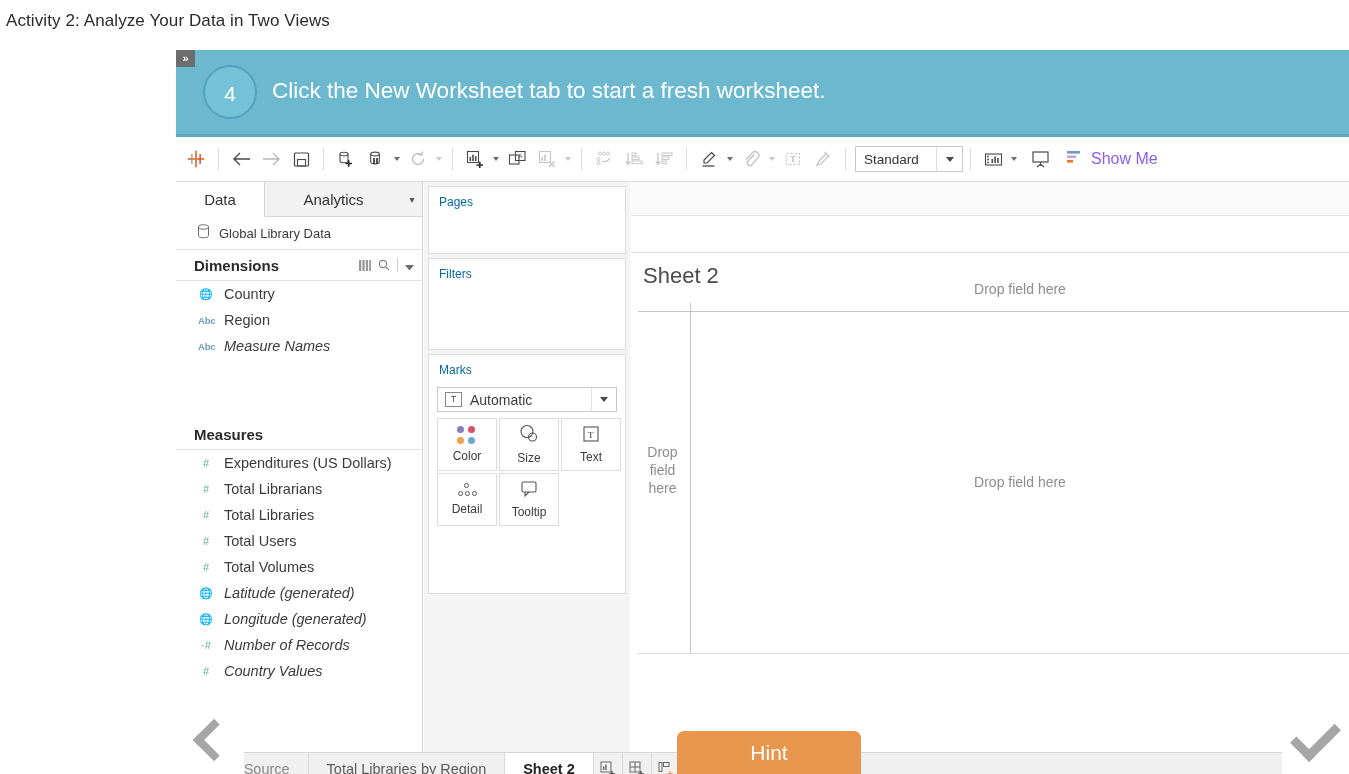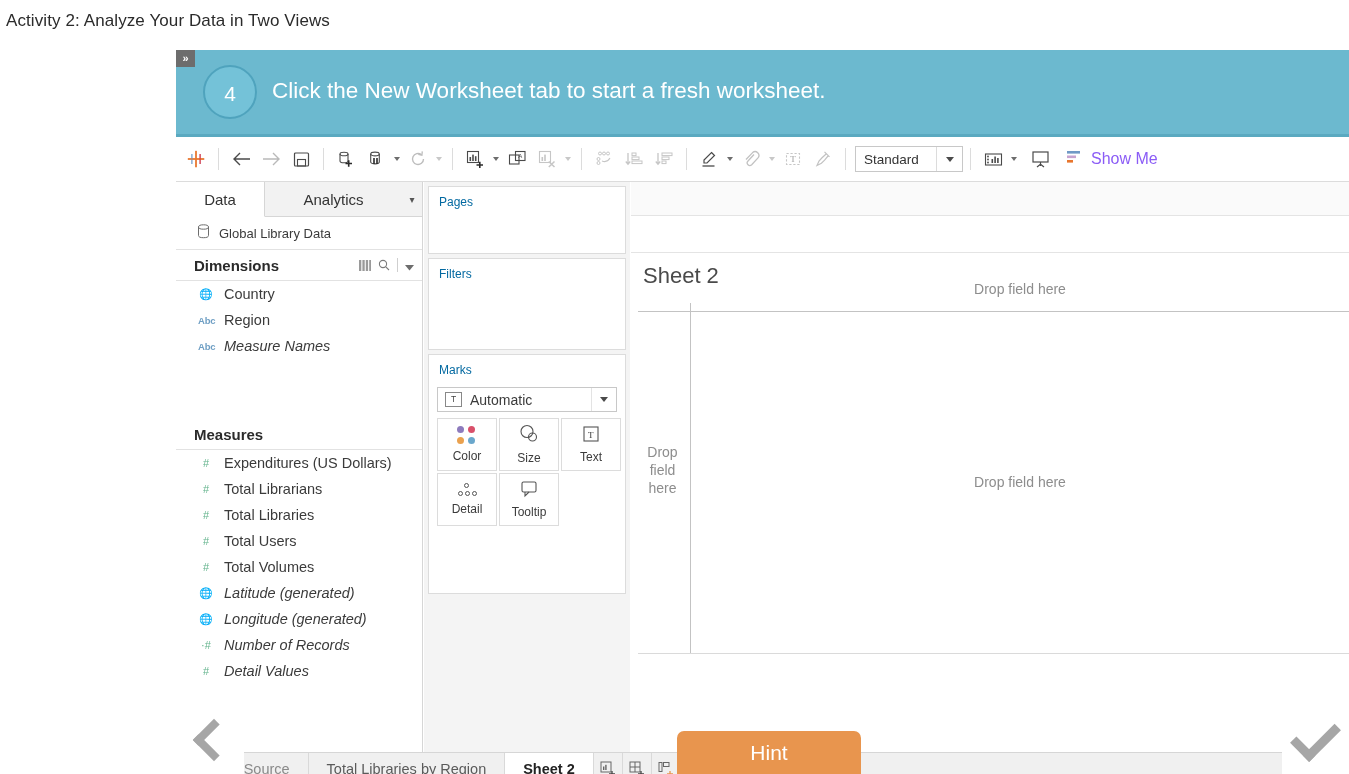--- a/index.html
+++ b/index.html
@@ -870,21 +870,21 @@
           <div class="field">
             <span class="ficon green">🌐</span>
             <span class="fname italic">Longitude (generated)</span>
           </div>
           <div class="field">
             <span class="ficon green">·#</span>
             <span class="fname italic">Number of Records</span>
           </div>
           <div class="field">
             <span class="ficon green">#</span>
-            <span class="fname italic">Detail Values</span>
+            <span class="fname italic">Country Values</span>
           </div>
         </div>
       </div>
 
       <div class="cardcol">
         <div class="card pages">
           <div class="card-title">Pages</div>
         </div>
         <div class="card filters">
           <div class="card-title">Filters</div>

